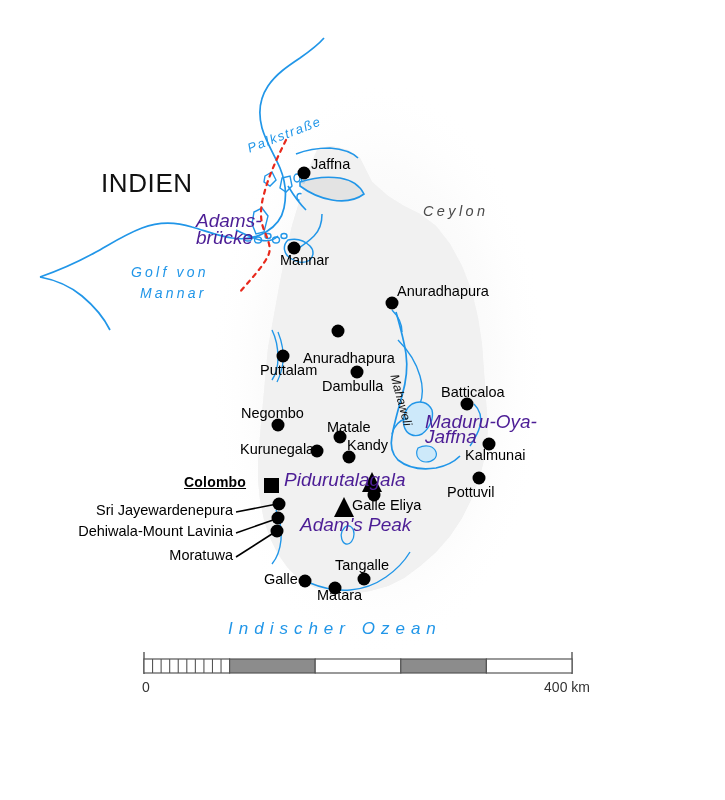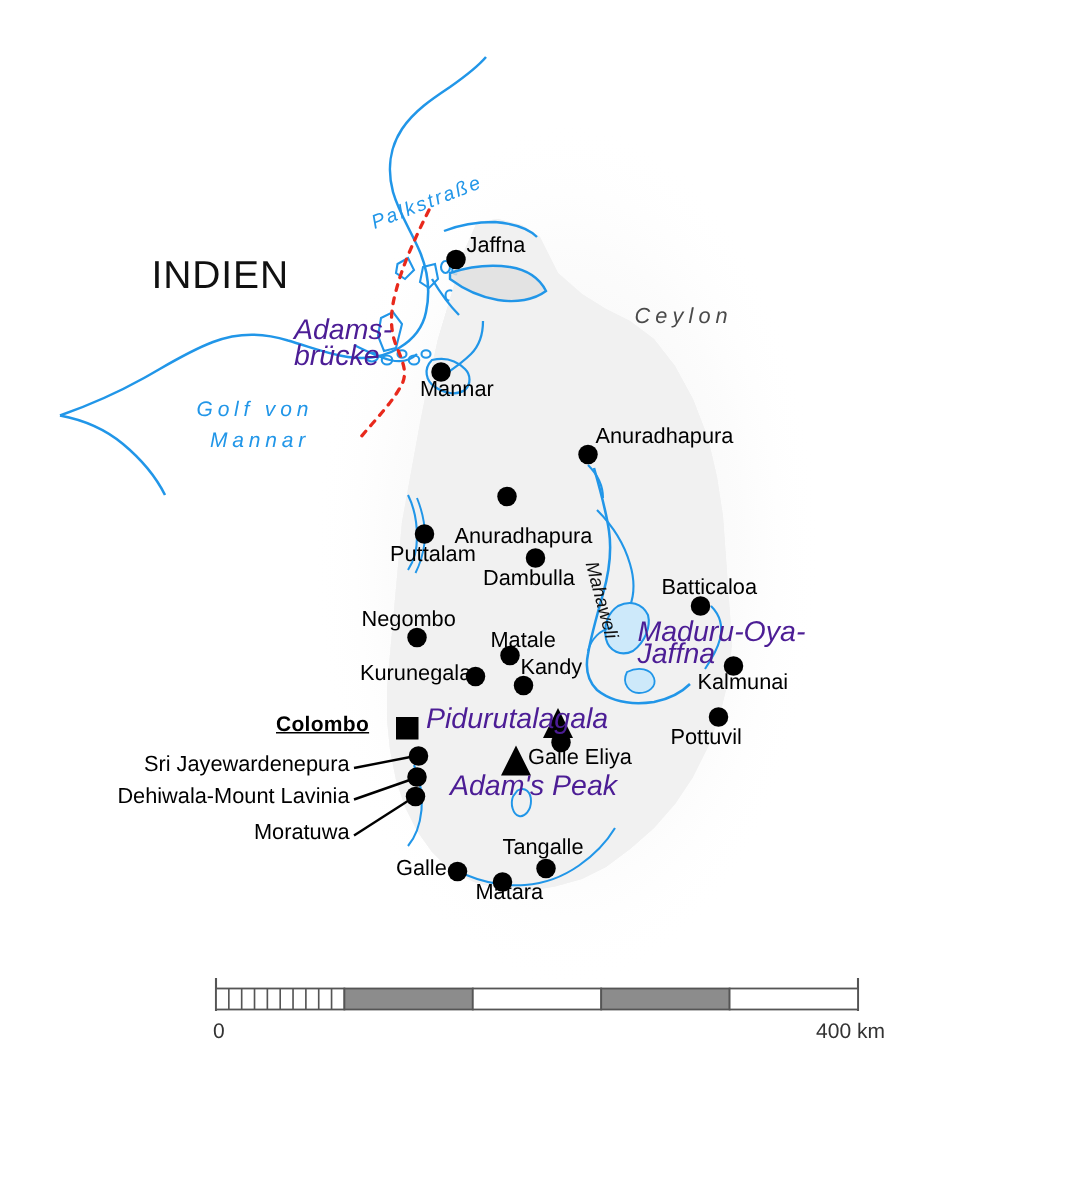--- a/index.html
+++ b/index.html
@@ -269,20 +269,21 @@
         <line x1="212.48" y1="659" x2="212.48" y2="673"></line>
         <line x1="221.04" y1="659" x2="221.04" y2="673"></line>
       </g>
     </g>
   </svg>
 
   <div class="lbl lbl-country" style="left:101px; top:170px;">INDIEN</div>
 
   <div class="lbl lbl-region" style="left:423px; top:204px;">Ceylon</div>
 
+  <div class="lbl lbl-ocean" style="left:228px; top:620px;">Indischer Ozean</div>
 
   <div class="lbl lbl-water-sm" style="left:248px; top:142px; transform: rotate(-21deg); transform-origin: left center;">Palkstraße</div>
 
   <div class="lbl lbl-water" style="left:131px; top:265px;">Golf von</div>
   <div class="lbl lbl-water" style="left:140px; top:286px;">Mannar</div>
 
   <div class="lbl lbl-phys" style="left:196px; top:211px;">Adams-</div>
   <div class="lbl lbl-phys" style="left:196px; top:228px;">brücke</div>
 
   <div class="lbl lbl-phys" style="left:284px; top:470px;">Pidurutalagala</div>

